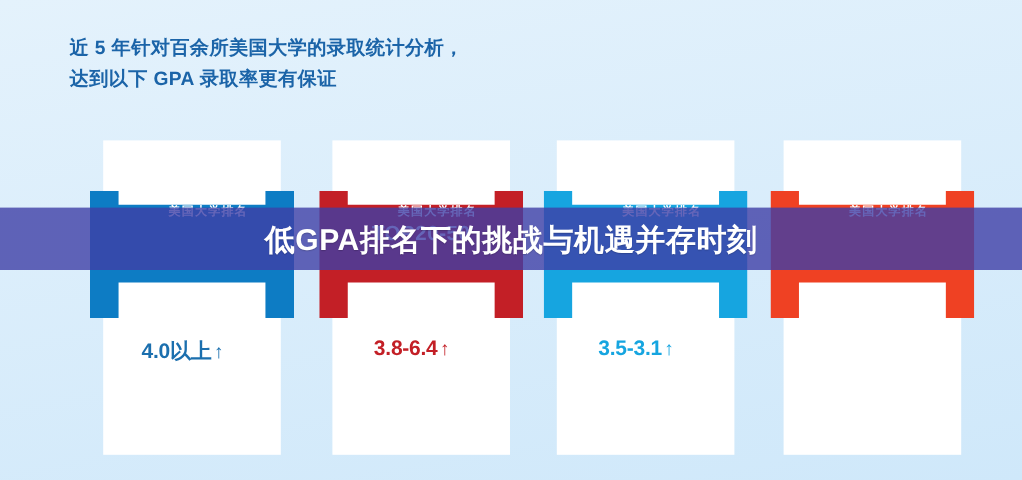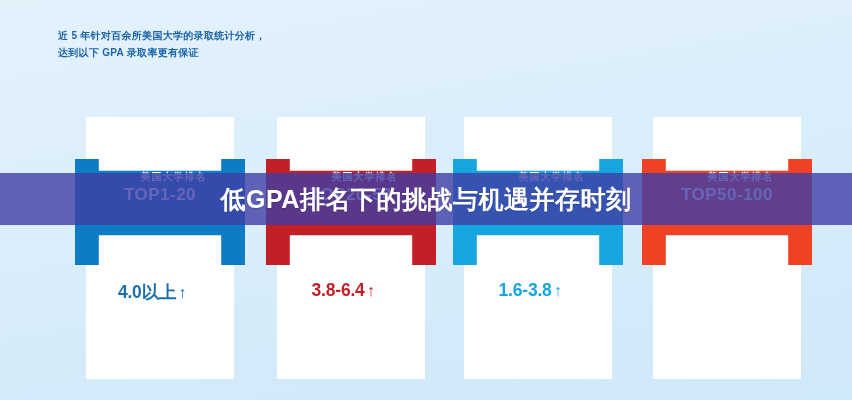--- a/index.html
+++ b/index.html
@@ -21,21 +21,21 @@
     overflow: hidden;
   }
 
   
   .headline {
     position: absolute;
     left: 58px;
     top: 28px;
     width: 560px;
     color: #1b64a8;
-    font-size: 10px;
+    font-size: 16px;
     font-weight: 700;
     line-height: 1.65;
     letter-spacing: 0.3px;
     white-space: pre-line;
   }
 
   
   .cards {
     position: absolute;
     left: 0;
@@ -148,21 +148,20 @@
   <div class="headline" style="color: rgb(27, 100, 168);">近 5 年针对百余所美国大学的录取统计分析，
 达到以下 GPA 录取率更有保证</div>
 
   <div class="cards">
 
     <div class="card card-1">
       <div class="card-paper"></div>
       <div class="clamp" style="background: rgb(13, 124, 196);"></div>
       <div class="clamp-label">
         <span class="l1">美国大学排名</span>
-        <span class="l2">TOP1-20</span>
       </div>
       <div class="gpa" style="color: rgb(27, 111, 174);">
         <span>4.0以上</span><span class="arrow">↑</span>
       </div>
     </div>
 
     <div class="card card-2">
       <div class="card-paper"></div>
       <div class="clamp" style="background: rgb(195, 31, 38);"></div>
       <div class="clamp-label">
@@ -174,30 +173,29 @@
       </div>
     </div>
 
     <div class="card card-3">
       <div class="card-paper"></div>
       <div class="clamp" style="background: rgb(22, 165, 224);"></div>
       <div class="clamp-label">
         <span class="l1">美国大学排名</span>
       </div>
       <div class="gpa" style="color: rgb(22, 165, 224);">
-        <span>1.6-3.8</span><span class="arrow">↑</span>
+        <span>3.5-3.1</span><span class="arrow">↑</span>
       </div>
     </div>
 
     <div class="card card-4">
       <div class="card-paper"></div>
       <div class="clamp" style="background: rgb(239, 65, 35);"></div>
       <div class="clamp-label">
         <span class="l1">美国大学排名</span>
-        <span class="l2">TOP50-100</span>
       </div>
     </div>
 
   </div>
 
   <div class="banner" style="background: rgba(63, 62, 166, 0.8);">
     <span class="banner-text" style="color: rgb(255, 255, 255);">低GPA排名下的挑战与机遇并存时刻</span>
   </div>
 
 </div>

